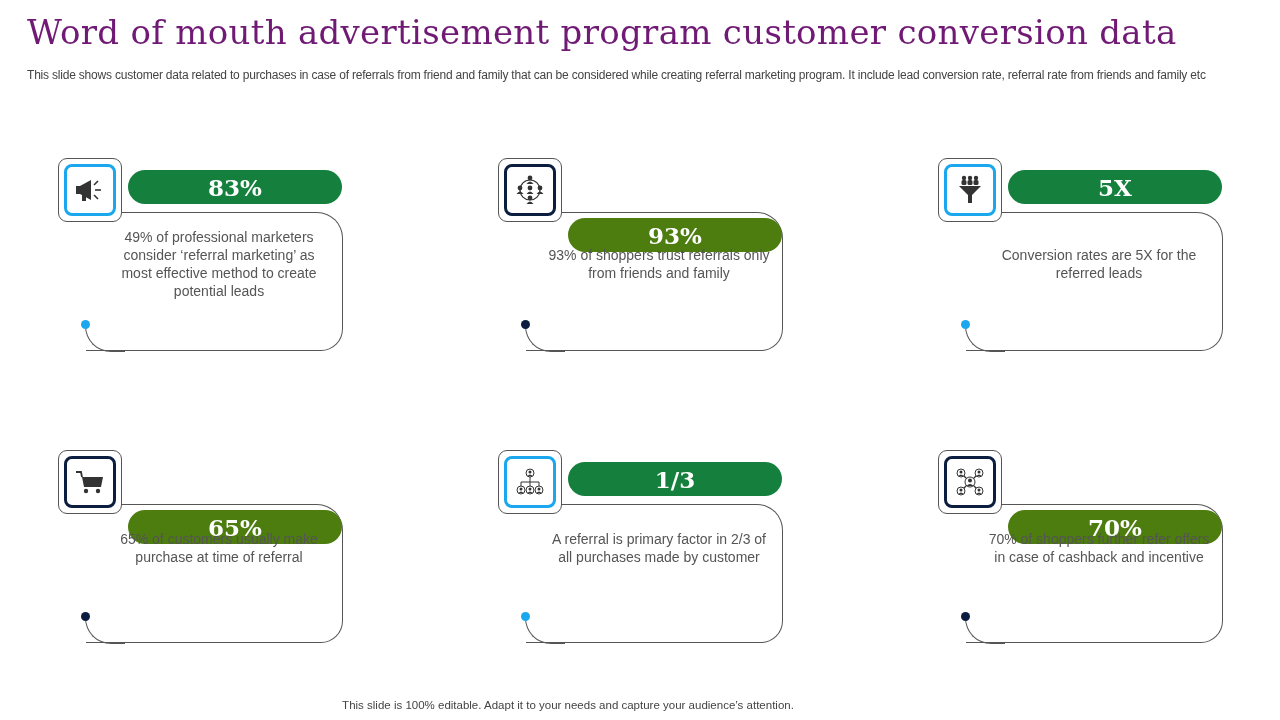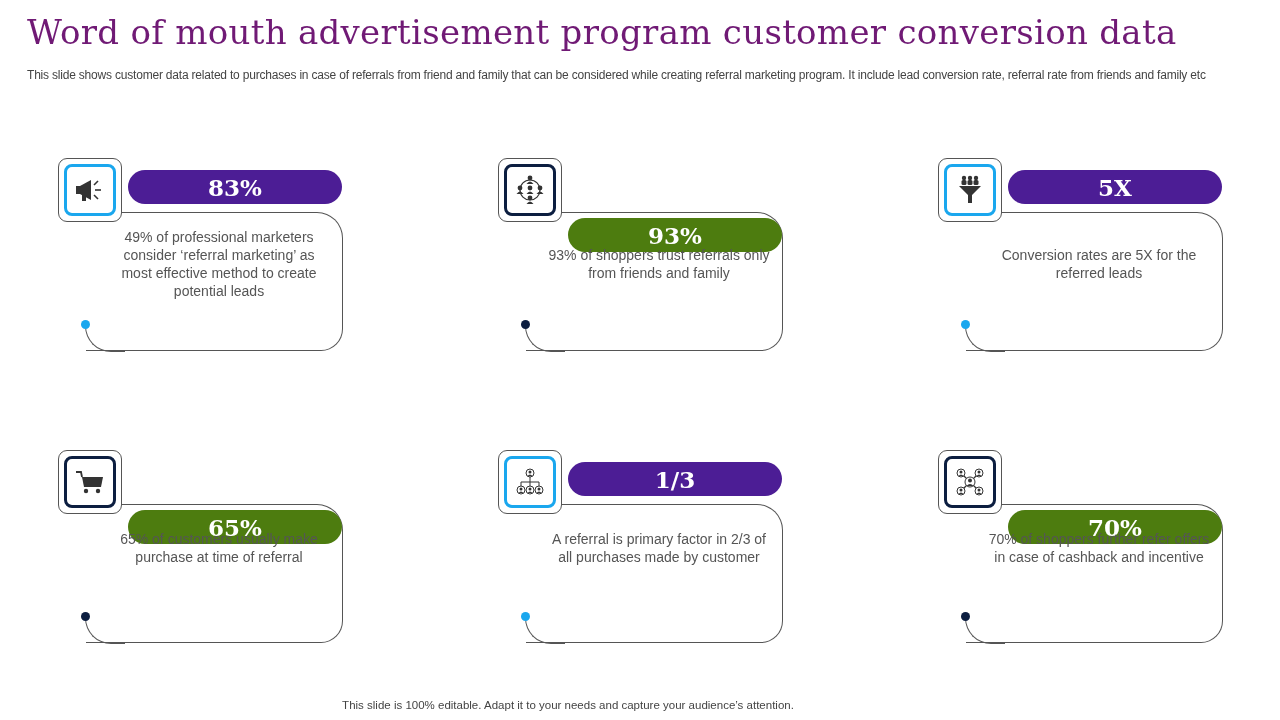--- a/index.html
+++ b/index.html
@@ -27,21 +27,21 @@
     border: 1px solid #555; border-radius: 9px; background: #fff; z-index: 3;
   }
   .card .icon-inner {
     position: absolute; left: 5px; top: 5px; width: 52px; height: 52px;
     border: 3px solid #1aa7ee; border-radius: 8px; background: #fff;
     display: flex; align-items: center; justify-content: center;
   }
   .card.dark .icon-inner { border-color: #0c1e40; }
   .card .pill {
     position: absolute; left: 70px; top: 12px; width: 214px; height: 34px;
-    border-radius: 17px; background: #4c1d95;
+    border-radius: 17px; background: #15803d;
     color: #fff; font-family: "DejaVu Serif", serif; font-weight: bold;
     font-size: 23px; display: flex; align-items: center; justify-content: center;
   }
   .card.dark .pill { background: #4d7c0f; margin-top: 48px; }
   .card .box {
     position: absolute; left: 28px; top: 54px; width: 257px; height: 139px;
     border: 1.3px solid #555; border-left: none; border-radius: 0 22px 22px 0;
     border-top-right-radius: 26px;
   }
   .card .box::before {

